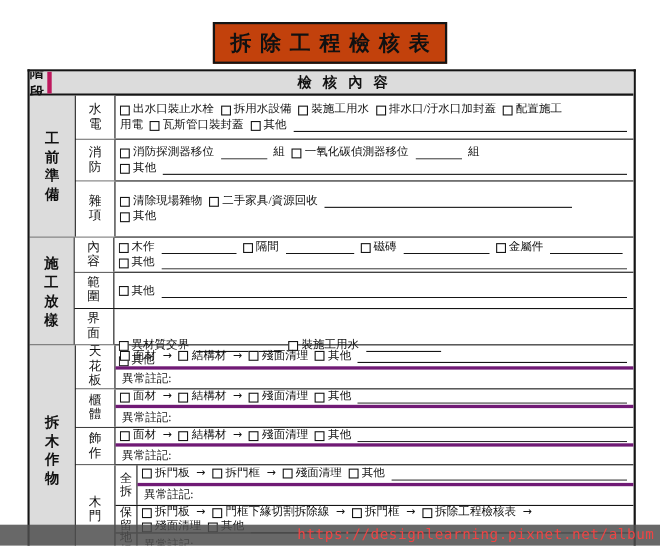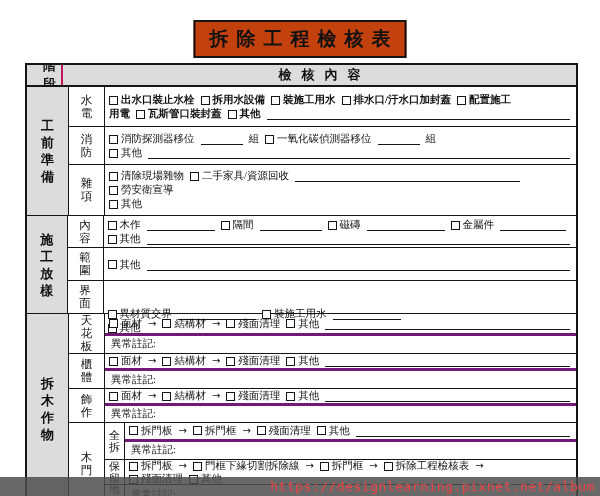--- a/index.html
+++ b/index.html
@@ -16,21 +16,21 @@
     font-size:19px; font-weight:600; letter-spacing:8px;
   }
   .sheet {
     position:absolute; left:25px; top:63px; width:553px; height:433px;
     border:2px solid #151515; border-bottom:none; overflow:hidden; background:#fff;
   }
   .thead {
     display:flex; height:22px; background:#dcdcdc; border-bottom:2px solid #151515;
     font-family:"Liberation Sans","DejaVu Sans",sans-serif; font-weight:bold; font-size:13px;
   }
-  .th-stage { width:20px; border-right:2px solid #be185d; display:flex; align-items:center; justify-content:center; letter-spacing:1px;margin-left:16px; }
+  .th-stage { width:20px; border-right:4px solid #be185d; display:flex; align-items:center; justify-content:center; letter-spacing:1px; }
   .th-content { flex:1; display:flex; align-items:center; justify-content:center; letter-spacing:10px; text-indent:10px; }
   .section { display:flex; border-bottom:1px solid #151515; }
   .section:last-child { border-bottom:none; }
   .stage-cell {
     width:42px; border-right:1px solid #151515; background:#dcdcdc;
     display:flex; flex-direction:column; align-items:center; justify-content:center; gap:4px;
     font-family:"Liberation Sans","DejaVu Sans",sans-serif; font-weight:bold; font-size:13px; line-height:13px;
   }
   .rows { flex:1; display:flex; flex-direction:column; }
   .trow { display:flex; border-bottom:1px solid #151515; }
@@ -84,21 +84,21 @@
           <div>前</div>
           <div>準</div>
           <div>備</div>
         </div>
         <div class="rows">
           <div class="trow" style="height: 40px;">
             <div class="label-cell">
               <div>水</div>
               <div>電</div>
             </div>
-            <div class="content" style="height: 40px; font-weight: bold;">
+            <div class="content" style="height: 40px;">
               <div class="cline">
                 <span class="cb-item">
                   <span class="cbx"></span>
                   <span class="cb-label">出水口裝止水栓</span>
                 </span>
                 <span class="cb-item">
                   <span class="cbx"></span>
                   <span class="cb-label">拆用水設備</span>
                 </span>
                 <span class="cb-item">
@@ -166,26 +166,20 @@
               <div class="cline">
                 <span class="cb-item">
                   <span class="cbx"></span>
                   <span class="cb-label">清除現場雜物</span>
                 </span>
                 <span class="cb-item">
                   <span class="cbx"></span>
                   <span class="cb-label">二手家具/資源回收</span>
                 </span>
                 <span class="blank" style="width: 225px;"></span>
-              </div>
-              <div class="cline">
-                <span class="cb-item">
-                  <span class="cbx"></span>
-                  <span class="cb-label">勞安衛宣導</span>
-                </span>
               </div>
               <div class="cline">
                 <span class="cb-item">
                   <span class="cbx"></span>
                   <span class="cb-label">其他</span>
                 </span>
               </div>
             </div>
           </div>
         </div>

